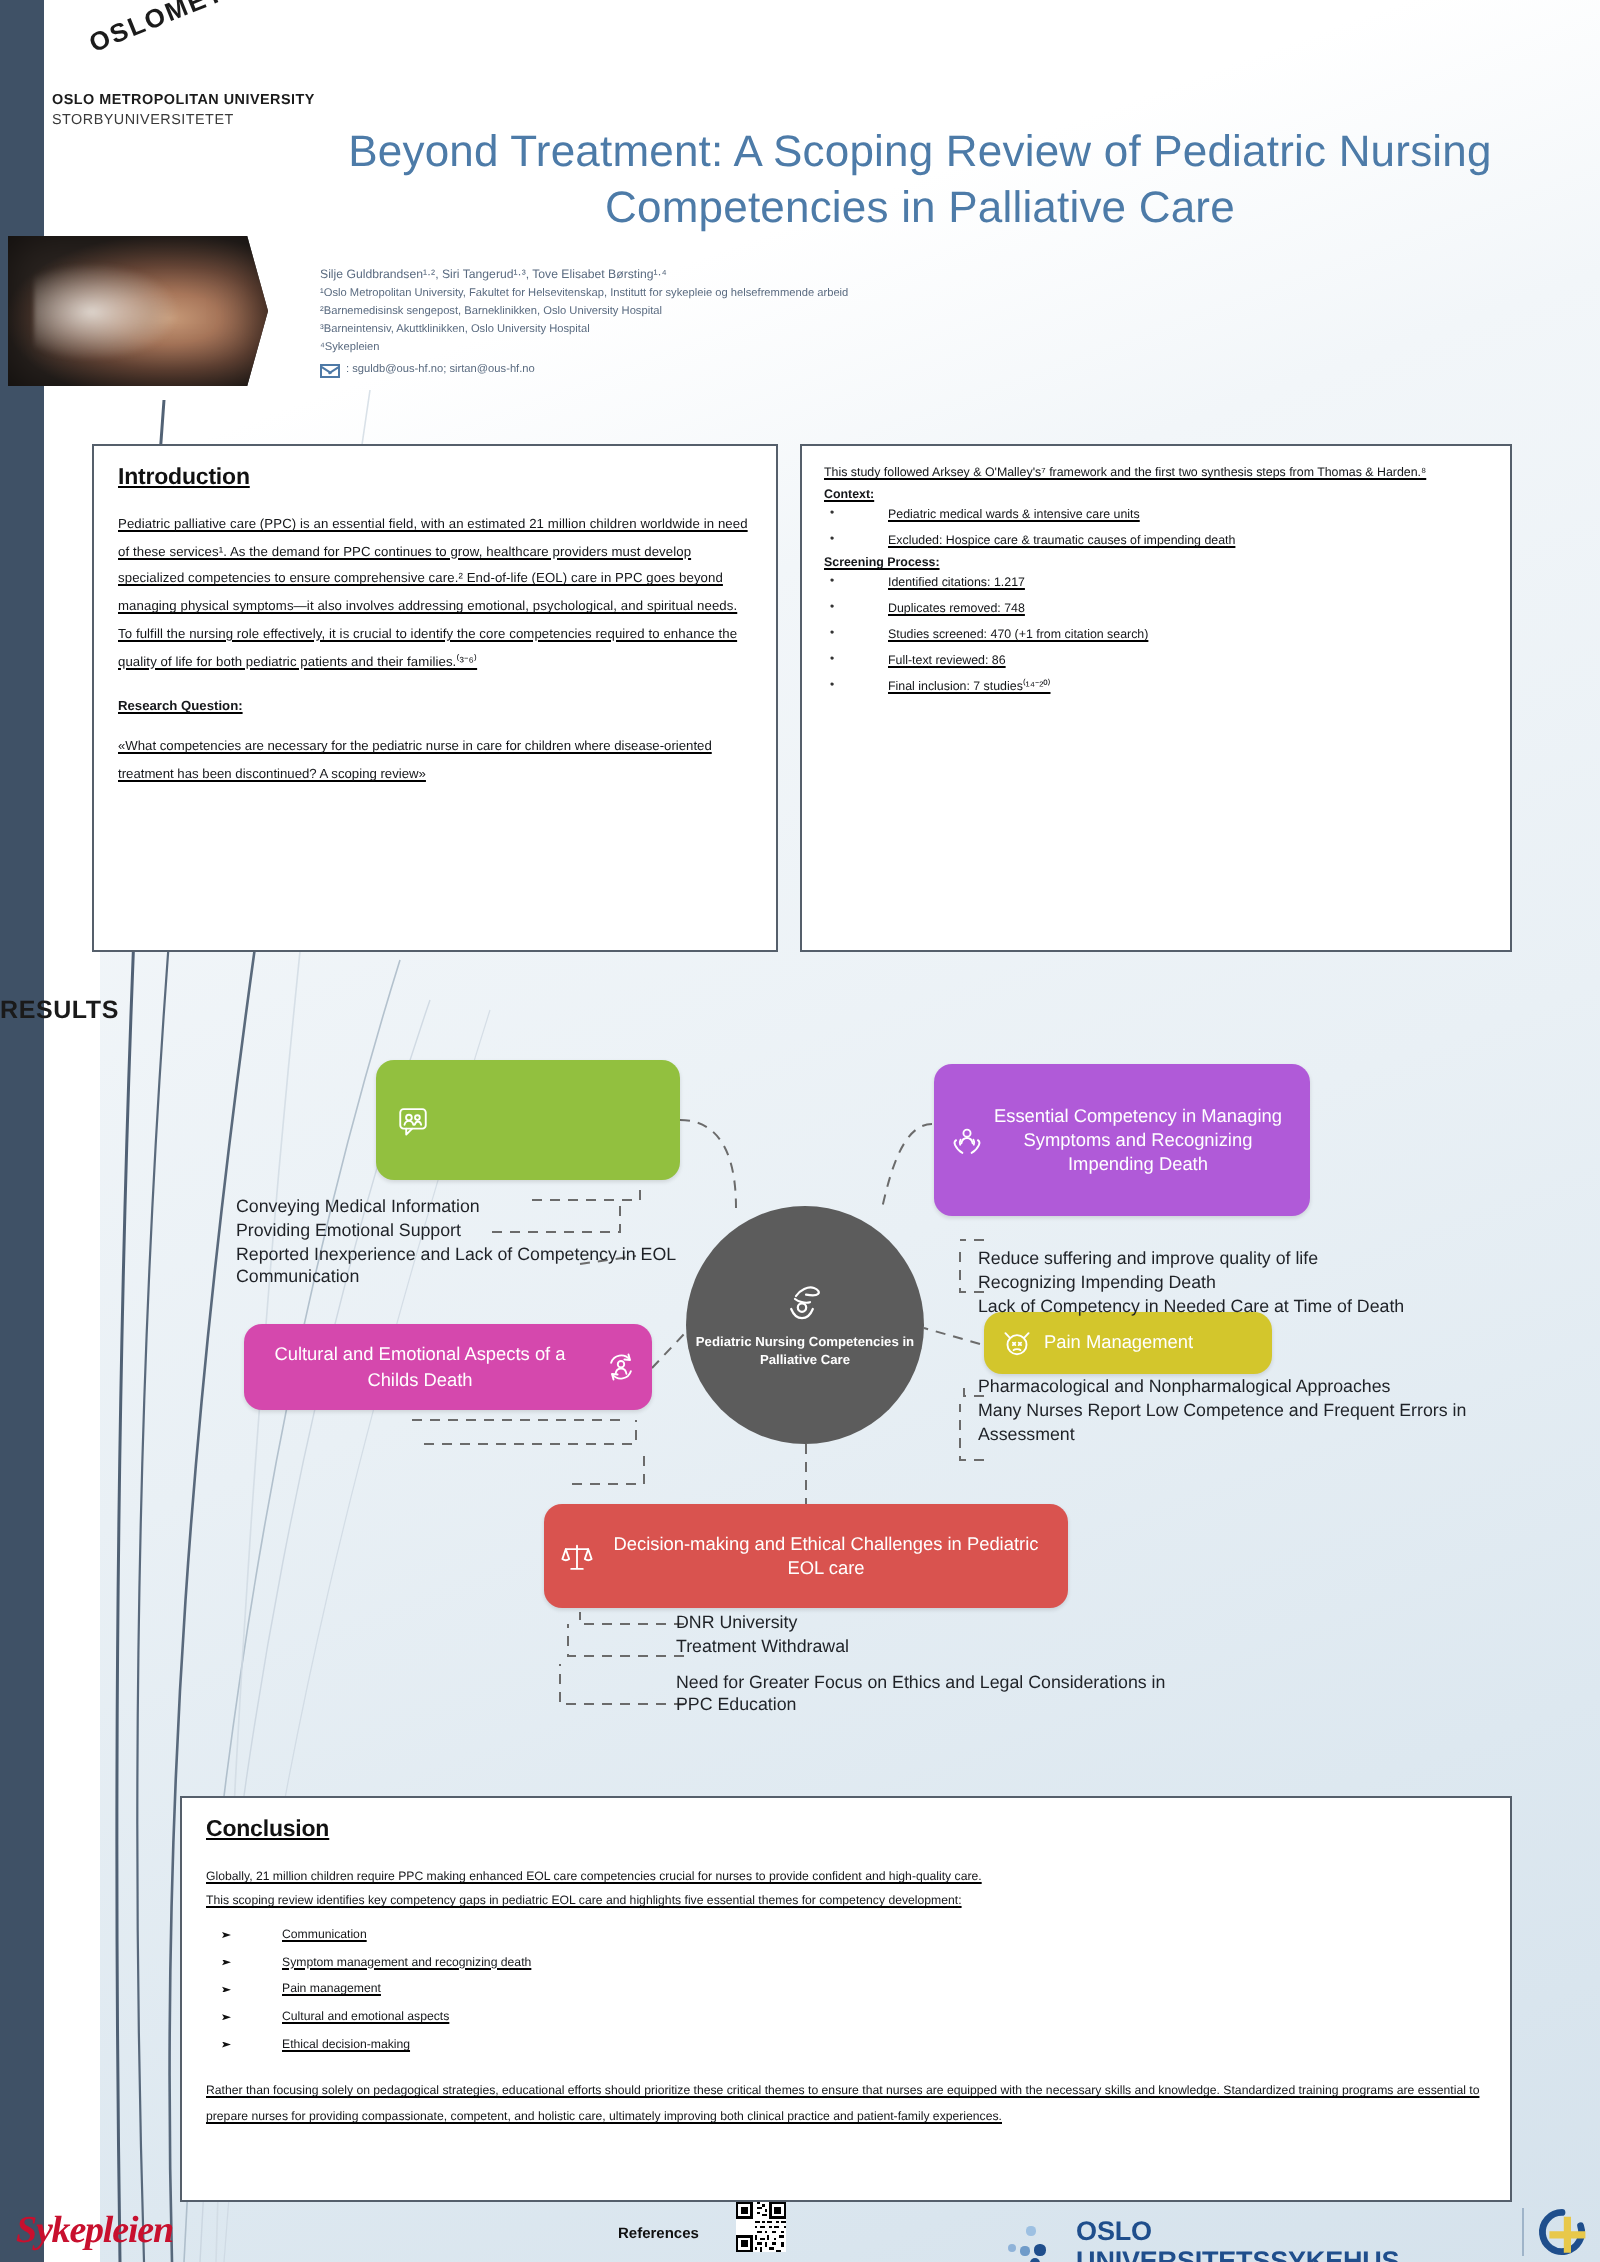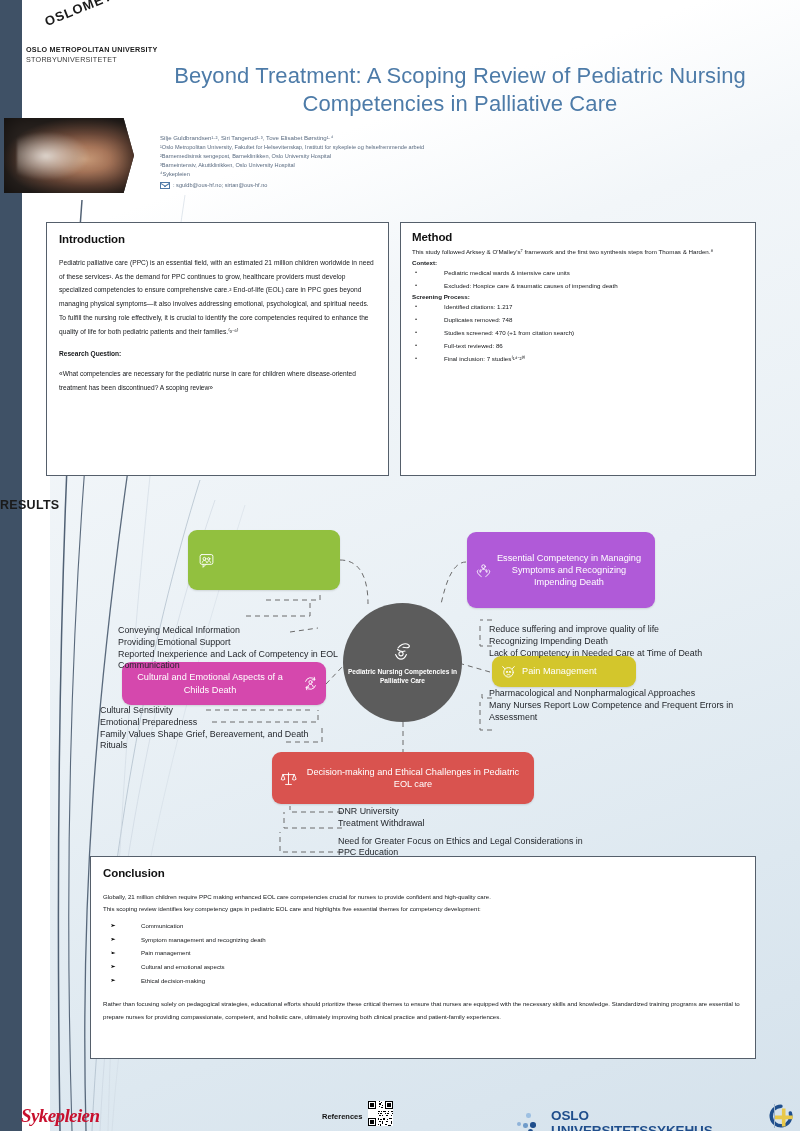--- a/index.html
+++ b/index.html
@@ -66,25 +66,25 @@
   .mail-row { display: flex; align-items: center; gap: 3px; margin-top: 2px; }
   .mail-icon { display: inline-block; width: 10px; height: 7px; border: 0.8px solid #4e79a6; position: relative; }
   .mail-icon::before, .mail-icon::after {
     content:""; position:absolute; top:0.4px; width: 6.2px; height: 0.8px; background:#4e79a6;
   }
   .mail-icon::before { left: -0.3px; transform: rotate(33deg); transform-origin: left top; }
   .mail-icon::after { right: -0.3px; transform: rotate(-33deg); transform-origin: right top; }
 
   
   .panel {
-    position: absolute; background: #ffffff; border: 1px solid #555f6b; z-index: 6;
+    position: absolute; background: #ffffff; border: 1px solid #555f6b; z-index: 6; text-decoration: underline;
   }
   .panel-intro { left: 46px; top: 222px; width: 343px; height: 254px; padding: 10px 12px; }
   .panel-method { left: 400px; top: 222px; width: 356px; height: 254px; padding: 8px 11px; }
-  .panel-conc { left: 90px; top: 856px; width: 666px; height: 203px; padding: 10px 12px; }
+  .panel-conc { left: 90px; top: 898px; width: 666px; height: 203px; padding: 10px 12px; }
 
   .panel h2 { font-size: 11.5px; font-weight: 700; color: #111; letter-spacing: -0.1px; }
   .panel-intro h2 { margin-bottom: 11px; }
   .panel-method h2 { margin-bottom: 3px; }
   .panel-conc h2 { margin-bottom: 12px; }
 
   .intro-body { font-size: 6.6px; color: #15171a; line-height: 2.08; letter-spacing: 0.05px; }
   .rq-label { font-size: 6.6px; font-weight: 700; color: #15171a; margin-top: 12px; }
   .rq-text { font-size: 6.6px; color: #15171a; line-height: 2.08; margin-top: 10px; }
 
@@ -131,28 +131,28 @@
   .hub {
     position: absolute; left: 343px; top: 603px; width: 119px; height: 119px;
     border-radius: 50%; background: #5c5c5c; z-index: 9;
     display: flex; flex-direction: column; align-items: center; justify-content: center; gap: 3px;
   }
   .hub-icon { width: 26px; height: 24px; }
   .hub-icon svg { width: 26px; height: 24px; }
   .hub-label { font-size: 6.6px; font-weight: 700; color: #fff; text-align: center; line-height: 1.42; }
 
   .sublist { position: absolute; font-size: 8.9px; color: #1f2227; line-height: 1.32; z-index: 8; }
-  .sub-comm { left: 118px; top: 625px; width: 232px; }
+  .sub-comm { left: 118px; top: 598px; width: 232px; }
   .sub-cult { left: 100px; top: 705px; width: 220px; }
   .sub-sympt { left: 489px; top: 624px; width: 246px; }
   .sub-pain  { left: 489px; top: 688px; width: 246px; }
   .sub-eth   { left: 338px; top: 806px; width: 260px; }
 
   
-  .footer { position: absolute; left: 17px; top: 1101px; width: 668px; height: 30px; z-index: 10; }
+  .footer { position: absolute; left: 4px; top: 1101px; width: 668px; height: 30px; z-index: 10; }
   .sykepleien { position: absolute; left: 4px; top: 4px; font-size: 19px; font-weight: 700;
     color: #c8102e; font-family: "Liberation Serif", serif; letter-spacing: -0.6px; font-style: italic; }
   .refs { position: absolute; left: 305px; top: 11px; font-size: 7.5px; font-weight: 700; color: #111; }
   .qr { position: absolute; left: 368px; top: 1101px; width: 25px; height: 25px; background: #ffffff; z-index: 10; }
   .qr svg { width: 25px; height: 25px; }
   .ous { position: absolute; left: 500px; top: 7px; display: flex; align-items: center; gap: 6px; }
   .ous-dots { position: relative; width: 34px; height: 22px; }
   .ous-dots i { position: absolute; border-radius: 50%; display: block; }
   .ous-text { font-size: 13.5px; font-weight: 700; color: #1f4e8c; letter-spacing: -0.1px; }
   .ous-sep { position: absolute; left: 757px; top: 3px; width: 1px; height: 24px; background: #9fb4c9; }
@@ -203,21 +203,20 @@
   </div>
 
   <div class="panel panel-intro">
     <h2>Introduction</h2>
     <div class="intro-body">Pediatric palliative care (PPC) is an essential field, with an estimated 21 million children worldwide in need of these services¹. As the demand for PPC continues to grow, healthcare providers must develop specialized competencies to ensure comprehensive care.² End-of-life (EOL) care in PPC goes beyond managing physical symptoms—it also involves addressing emotional, psychological, and spiritual needs. To fulfill the nursing role effectively, it is crucial to identify the core competencies required to enhance the quality of life for both pediatric patients and their families.⁽³⁻⁶⁾</div>
     <div class="rq-label">Research Question:</div>
     <div class="rq-text">«What competencies are necessary for the pediatric nurse in care for children where disease-oriented treatment has been discontinued? A scoping review»</div>
   </div>
 
   <div class="panel panel-method">
-    <h2>Method</h2>
     <div class="method-body">This study followed Arksey &amp; O'Malley's⁷ framework and the first two synthesis steps from Thomas &amp; Harden.⁸</div>
     <div class="method-sub">Context:</div>
     <ul class="m-list">
       <li>Pediatric medical wards &amp; intensive care units</li>
       <li>Excluded: Hospice care &amp; traumatic causes of impending death</li>
     </ul>
     <div class="method-sub">Screening Process:</div>
     <ul class="m-list">
       <li>Identified citations: 1.217</li>
       <li>Duplicates removed: 748</li>
@@ -332,25 +331,20 @@
     </span>
     <span class="node-label">Decision-making and Ethical Challenges in Pediatric EOL care</span>
   </div>
 
   <div class="sublist sub-comm">
     <div>Conveying Medical Information</div>
     <div>Providing Emotional Support</div>
     <div>Reported Inexperience and Lack of Competency in EOL Communication</div>
   </div>
 
-  <div class="sublist sub-cult">
-    <div>Cultural Sensitivity</div>
-    <div>Emotional Preparedness</div>
-    <div>Family Values Shape Grief, Bereavement, and Death Rituals</div>
-  </div>
 
   <div class="sublist sub-sympt">
     <div>Reduce suffering and improve quality of life</div>
     <div>Recognizing Impending Death</div>
     <div>Lack of Competency in Needed Care at Time of Death</div>
   </div>
 
   <div class="sublist sub-pain">
     <div>Pharmacological  and Nonpharmalogical Approaches</div>
     <div>Many Nurses Report Low Competence and Frequent Errors in Assessment</div>

